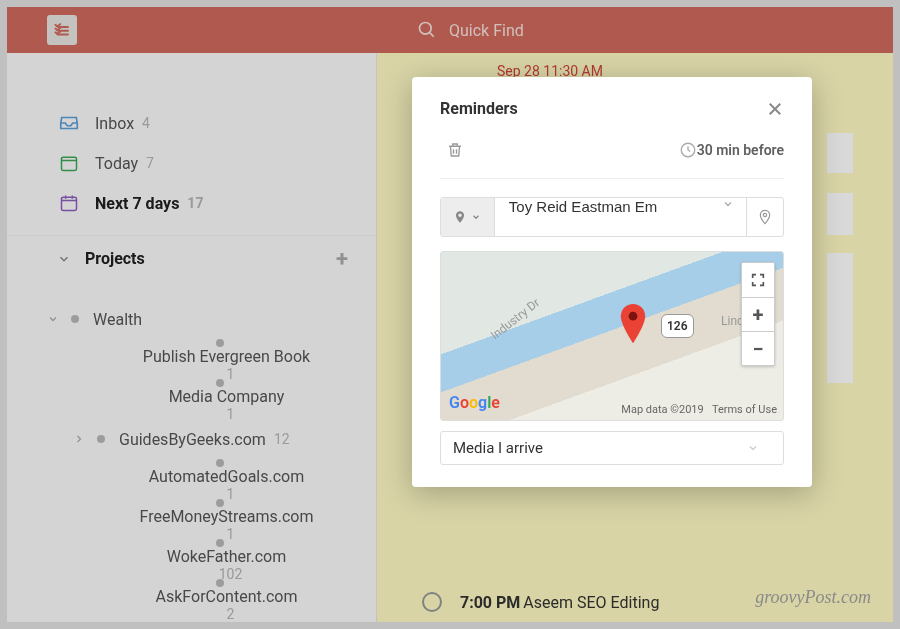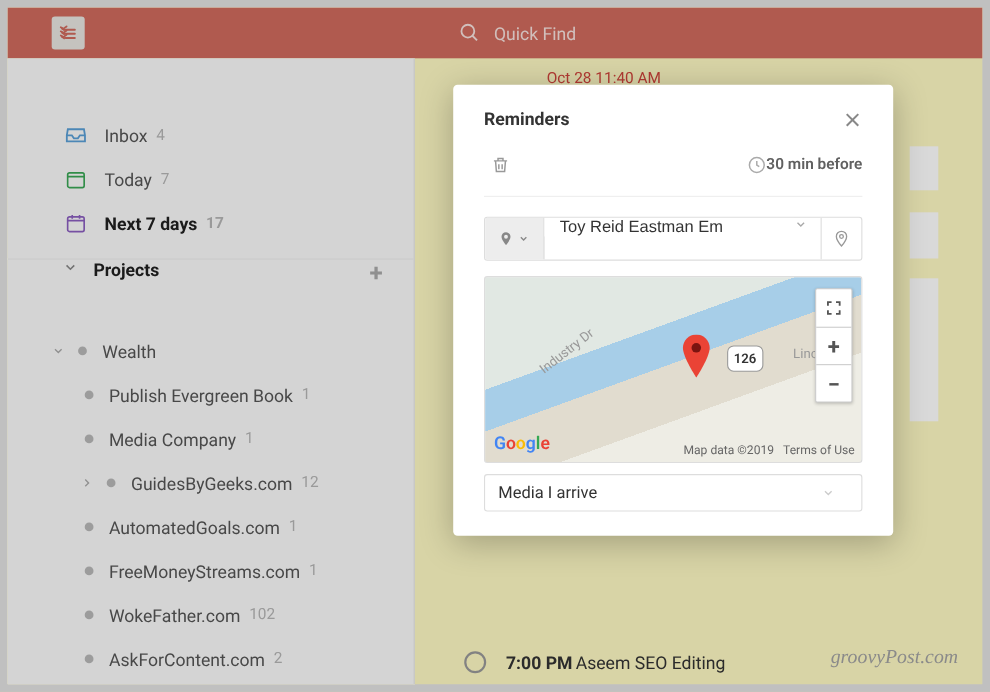--- a/index.html
+++ b/index.html
@@ -25,28 +25,28 @@
     
     
     .main { display:flex; height: calc(100% - 46px); }
     .sidebar { width: 370px; background:#fafafa; border-right:1px solid #e6e6e6; padding-top: 50px; }
     
     .nav-item { display:flex; align-items:center; height: 40px; padding-left: 50px; color:#555; font-size:16px; }
     .nav-item.active { font-weight: 700; color:#202020; }
     .nav-icon { width: 24px; height:24px; margin-right: 14px; display:inline-flex; align-items:center; justify-content:center; }
     .nav-count { color:#b5b5b5; font-size: 14px; margin-left: 8px; }
     
-    .section-header { display:flex; height: 46px; padding-left: 50px; color:#202020; font-size:16px; font-weight:700; border-top:1px solid #eee; margin-top:12px;}
+    .section-header { display:flex; align-items:center; height: 46px; padding-left: 50px; color:#202020; font-size:16px; font-weight:700; border-top:1px solid #eee; margin-top:12px;}
     .section-header .chev { margin-right: 14px; color:#999; }
     .section-header .plus { margin-left: auto; margin-right: 28px; color:#aaa; font-size: 22px; }
     
     .project-row { display:flex; align-items:center; height: 40px; font-size:16px; color:#555; padding-left: 40px;}
     .project-row .chev { width: 24px; color:#aaa; }
     .bullet { width:8px; height:8px; border-radius:50%; background:#b8b8b8; margin-right: 14px; flex-shrink:0; }
-    .subproject { padding-left: 70px; }
+    .subproject { padding-left: 70px; flex-direction: column; }
     
     
     .content { flex:1; position:relative; padding: 10px 20px; }
     .due-overdue { color:#d1453b; font-size:14px; margin-left: 100px; }
     .task-row { display:flex; align-items:center; position:absolute; bottom:10px; left: 45px; font-size:16px; color:#333;}
     .task-circle { width:20px; height:20px; border:2px solid #999; border-radius:50%; margin-right:18px;}
     .task-time { font-weight:700; margin-right:3px; }
     
     .gap-tile { position:absolute; right:40px; width:26px; background:#fff; }
     
@@ -203,21 +203,21 @@
           <span class="nav-count">102</span>
         </div>
       <div class="project-row subproject">
           <span class="bullet"></span>
           <span>AskForContent.com</span>
           <span class="nav-count">2</span>
         </div>
     </div>
 
     <div class="content">
-      <div class="due-overdue">Oct 28 11:40 AM</div>
+      <div class="due-overdue">Sep 28 11:30 AM</div>
       <div class="gap-tile" style="top:80px;height:40px"></div>
       <div class="gap-tile" style="top:140px;height:42px"></div>
       <div class="gap-tile" style="top:200px;height:130px"></div>
       <div class="task-row">
         <span class="task-circle"></span>
         <span class="task-time">7:00 PM</span>
         <span>Aseem SEO Editing</span>
       </div>
     </div>
   </div>

